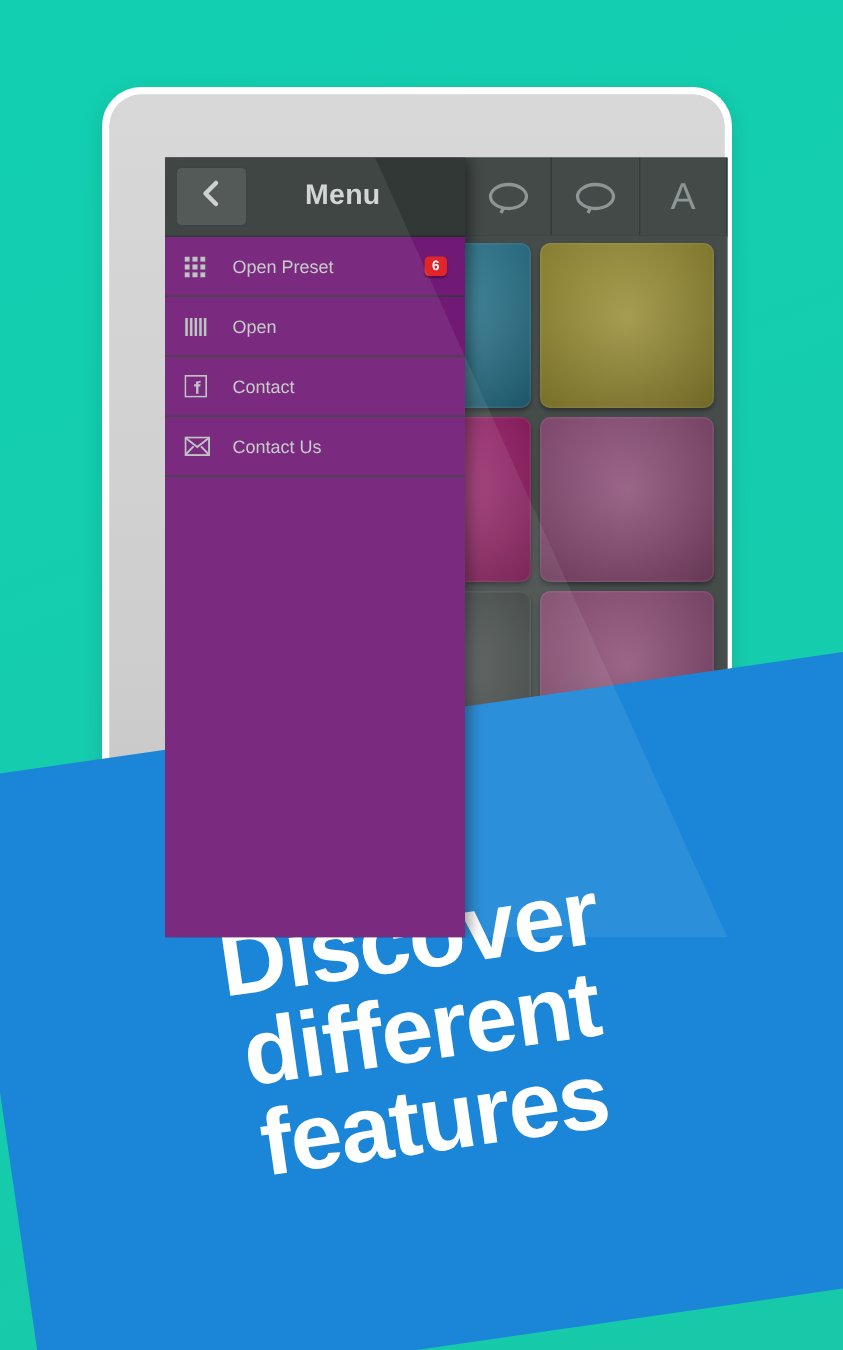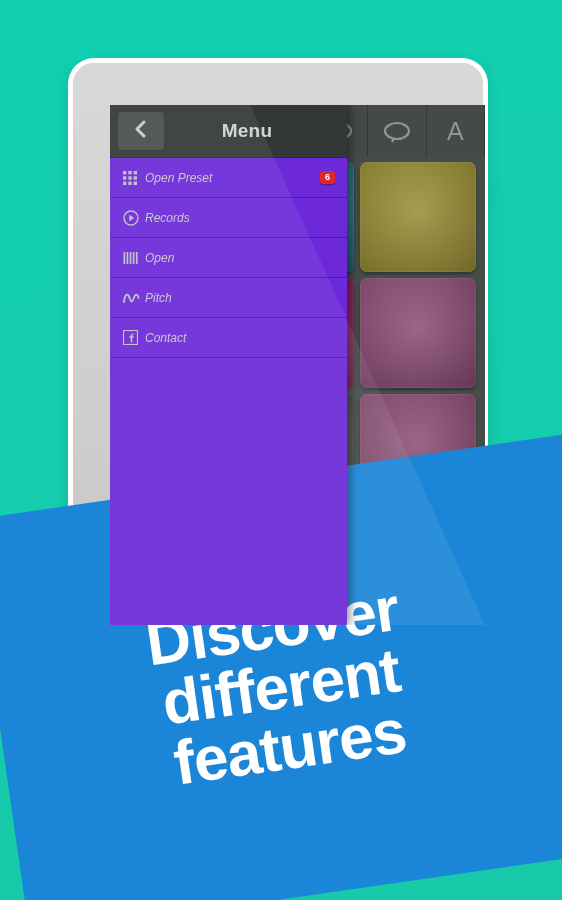--- a/index.html
+++ b/index.html
@@ -70,22 +70,22 @@
     border-radius:7px;position:relative;overflow:hidden;
     box-shadow:inset 0 0 0 1px rgba(255,255,255,.09), 0 2px 3px rgba(0,0,0,.32);
   }
   .pad::after{
     content:"";position:absolute;inset:0;
     background:radial-gradient(ellipse at 50% 45%,rgba(255,255,255,.14) 0%,rgba(0,0,0,.18) 95%);
   }
 
   
   .drawer{
-    position:absolute;left:0;top:0;width:237px;height:100%;
-    background:#6d28d9;z-index:6;
+    position:absolute;left:0;top:0;width:200px;height:100%;
+    background:#701a75;z-index:6;
     box-shadow:3px 0 9px rgba(0,0,0,.45);
   }
   .drawer-top{
     height:52px;background:#313836;display:flex;align-items:center;
     border-bottom:1px solid #262b2a;
   }
   .backbtn{
     width:46px;height:38px;margin-left:7px;border-radius:4px;
     background:#464d4b;border:1px solid #2f3634;
     display:flex;align-items:center;justify-content:center;
@@ -96,23 +96,22 @@
   }
   .menu-list{list-style:none;margin:0;padding:0;}
   .menu-item{
     height:39px;display:flex;align-items:center;
     padding:0 12px 0 13px;
     border-bottom:1px solid #333a38;
     position:relative;
   }
   .mi-icon{width:22px;display:flex;align-items:center;justify-content:flex-start;flex:none;}
   .mi-label{
-    color:#c2c8c6;font-size:12px;flex:1;
+    color:#c2c8c6;font-size:12px;margin-left:10px;flex:1;
     white-space:nowrap;
-    font-style:italic;
   }
   .badge{
     background:#e0262b;color:#fff;font-size:9px;font-weight:bold;
     border-radius:3px;padding:2px 5px;line-height:1;
     box-shadow:0 1px 1px rgba(0,0,0,.35);
   }
   
   .sheen{
     position:absolute;left:0;top:0;width:375px;height:520px;z-index:7;
     pointer-events:none;
@@ -215,64 +214,57 @@
                   <rect x="0" y="10.6" width="3.4" height="3.4"></rect>
                     <rect x="5.3" y="10.6" width="3.4" height="3.4"></rect>
                     <rect x="10.6" y="10.6" width="3.4" height="3.4"></rect>
                 </g>
               </svg>
             </span>
             <span class="mi-label">Open Preset</span>
             <span class="badge">6</span>
           </li>
 
-          <li class="menu-item">
-            <span class="mi-icon">
-              <svg width="16" height="16" viewBox="0 0 16 16">
-                <circle cx="8" cy="8" r="7" fill="none" stroke="#b9c0be" stroke-width="1.4"></circle>
-                <path d="M6.2 4.8 L11.2 8 L6.2 11.2 Z" fill="#b9c0be"></path>
-              </svg>
-            </span>
-            <span class="mi-label">Records</span>
-          </li>
 
           <li class="menu-item">
             <span class="mi-icon">
               <svg width="16" height="14" viewBox="0 0 16 14">
                 <g fill="#b9c0be">
                   <rect x="0.5" y="1" width="1.7" height="12"></rect>
                   <rect x="3.6" y="1" width="1.7" height="12"></rect>
                   <rect x="6.7" y="1" width="1.7" height="12"></rect>
                   <rect x="9.8" y="1" width="1.7" height="12"></rect>
                   <rect x="12.9" y="1" width="1.7" height="12"></rect>
                 </g>
               </svg>
             </span>
             <span class="mi-label">Open</span>
           </li>
 
-          <li class="menu-item">
-            <span class="mi-icon">
-              <svg width="17" height="16" viewBox="0 0 17 16">
-                <path d="M1 12 C1 6 4 3 5.5 5.5 C7 8 7.5 12 9 11.5 C10.5 11 11 6 12.5 5 C14 4 15.5 6 15.5 8" fill="none" stroke="#b9c0be" stroke-width="1.8" stroke-linecap="round"></path>
-              </svg>
-            </span>
-            <span class="mi-label">Pitch</span>
-          </li>
 
           <li class="menu-item">
             <span class="mi-icon">
               <svg width="15" height="15" viewBox="0 0 15 15">
                 <rect x="0.5" y="0.5" width="14" height="14" fill="none" stroke="#b9c0be" stroke-width="1.2"></rect>
                 <path d="M9.6 4.2 L8.5 4.2 C8 4.2 7.7 4.5 7.7 5 L7.7 6.2 L6.4 6.2 L6.4 7.7 L7.7 7.7 L7.7 12.5 L9.3 12.5 L9.3 7.7 L10.5 7.7 L10.7 6.2 L9.3 6.2 L9.3 5.4 C9.3 5.2 9.4 5.1 9.7 5.1 L10.7 5.1 L10.7 3.6 Z" fill="#b9c0be"></path>
               </svg>
             </span>
             <span class="mi-label">Contact</span>
           </li>
 
+          <li class="menu-item">
+            <span class="mi-icon">
+              <svg width="17" height="13" viewBox="0 0 17 13">
+                <rect x="0.6" y="0.6" width="15.8" height="11.8" fill="none" stroke="#b9c0be" stroke-width="1.3"></rect>
+                <path d="M0.8 1 L8.5 7 L16.2 1" fill="none" stroke="#b9c0be" stroke-width="1.3"></path>
+                <path d="M0.8 12 L6 6.6 M16.2 12 L11 6.6" fill="none" stroke="#b9c0be" stroke-width="1.3"></path>
+              </svg>
+            </span>
+            <span class="mi-label">Contact Us</span>
+          </li>
         </ul>
       </div>
 
       <svg class="sheen" viewBox="0 0 375 520" preserveAspectRatio="none">
         <polygon points="0,0 140,0 375,520 0,520" fill="rgba(255,255,255,0.075)"></polygon>
       </svg>
 
     </div>
   </div>
 

